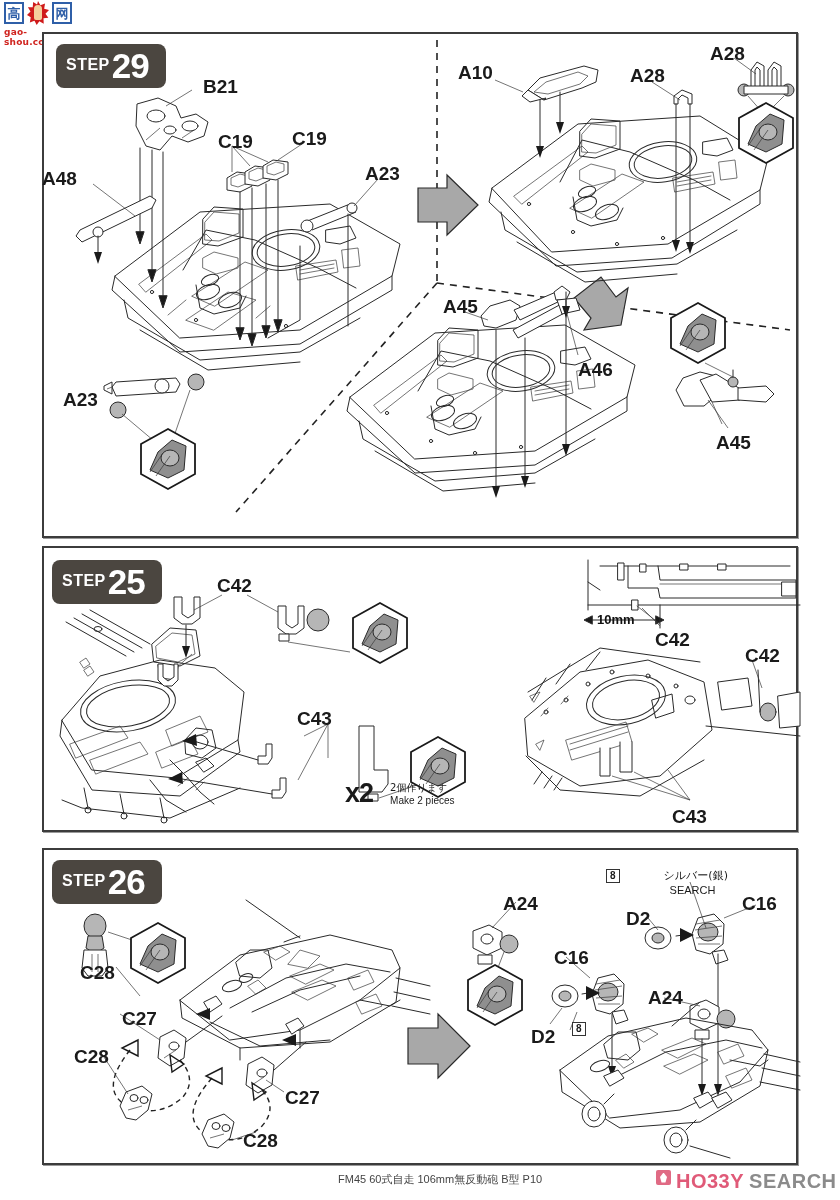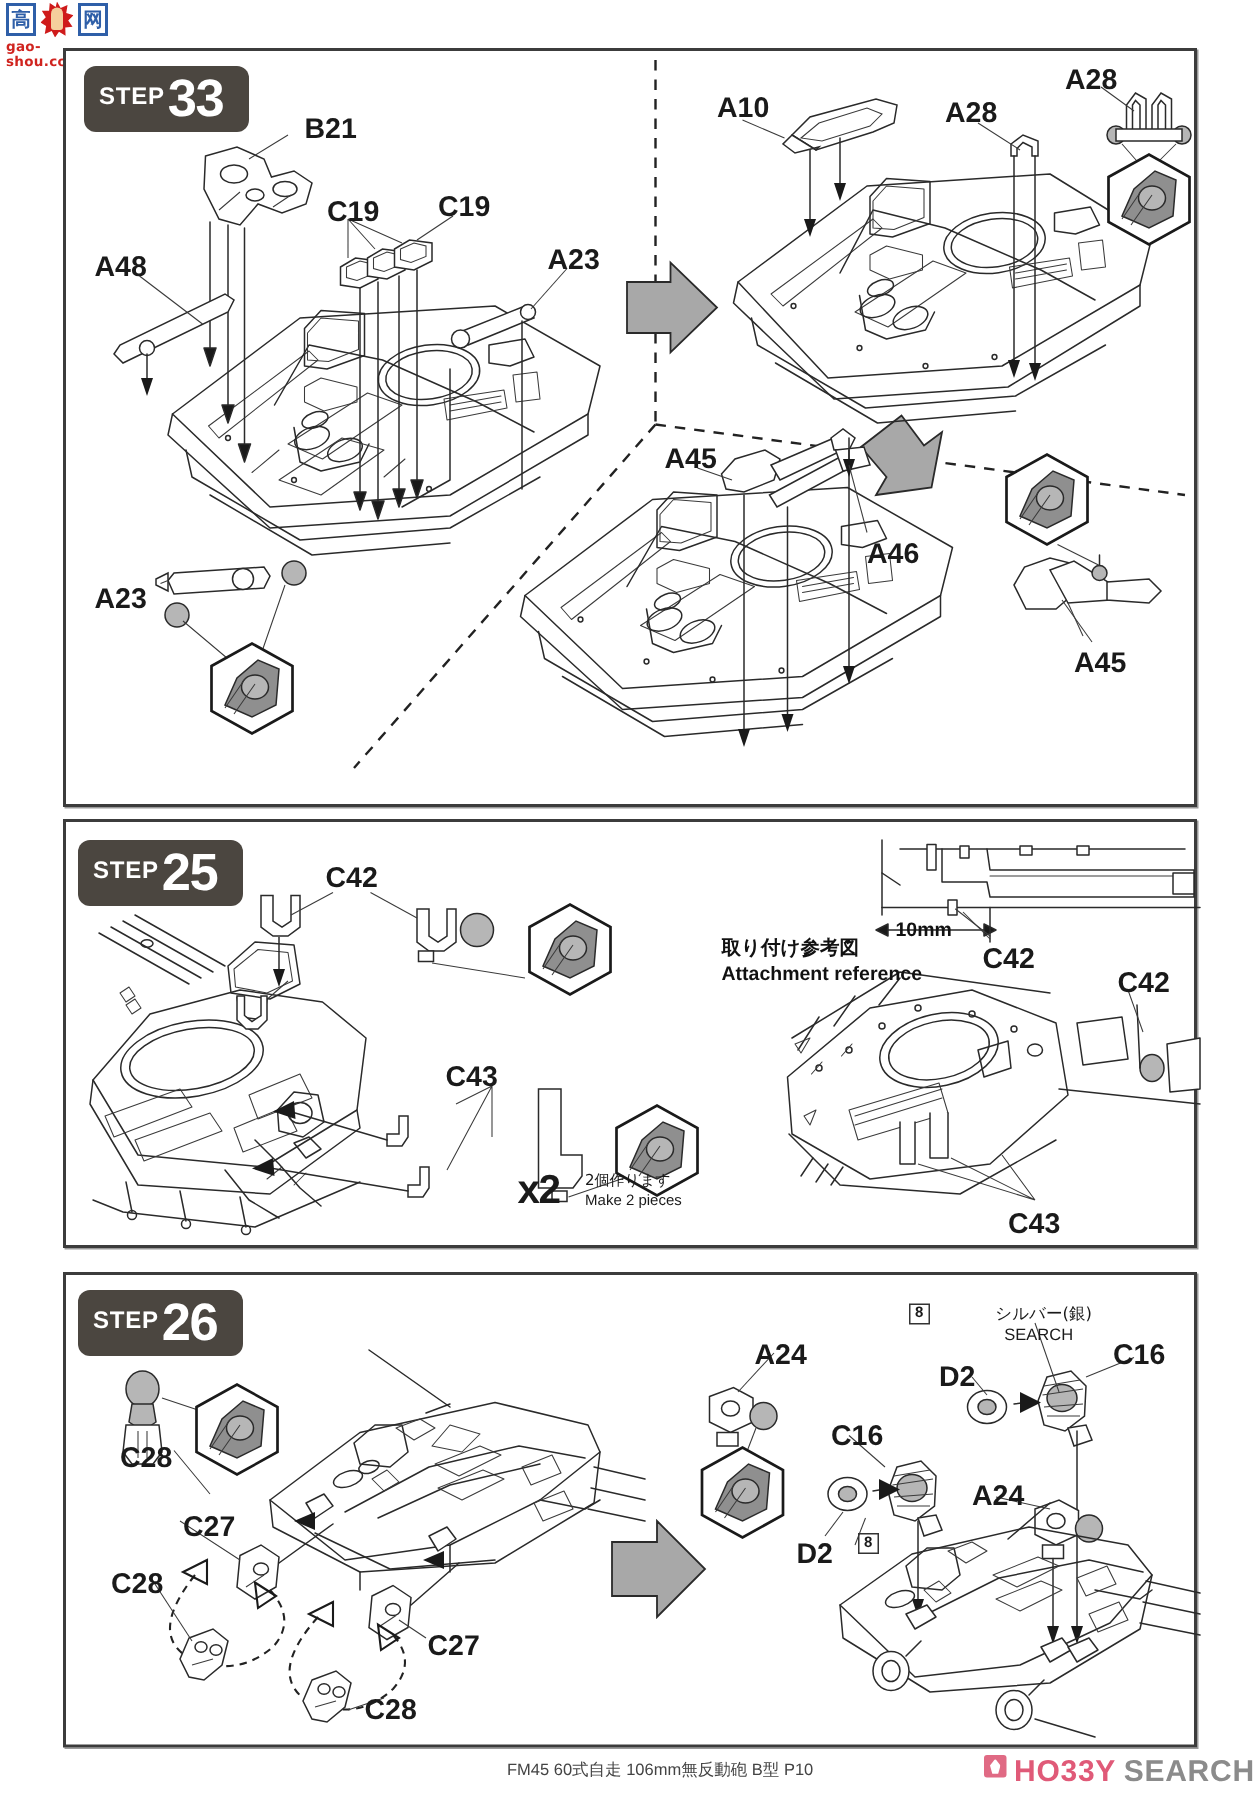--- a/index.html
+++ b/index.html
@@ -112,21 +112,21 @@
       </div>
       <div class="wm-box">网</div>
     </div>
     <div class="wm-text">gao-shou.com</div>
   </div>
 
   <div class="panel" id="panel-24"></div>
 
   <div class="step-badge" style="left:56px;top:44px;">
     <span class="s-word">STEP</span>
-    <span class="s-num">33</span>
+    <span class="s-num">29</span>
   </div>
 
   <svg width="840" height="1200">
 
     <path class="dash" d="M437,40 L437,283"></path>
     <path class="dash" d="M437,283 L236,512"></path>
     <path class="dash" d="M437,283 L790,330"></path>
 
     <g>
       <path class="arrowbig" d="M418,188 L447,188 L447,175 L478,205 L447,235 L447,222 L418,222 Z"></path>
@@ -365,24 +365,24 @@
       <path d="M734,58 L756,74"></path>
       <path d="M465,312 L488,320"></path>
       <path d="M578,355 L566,310"></path>
       <path d="M728,428 L708,400"></path>
     </g>
   </svg>
 
   <div class="plabel" style="left:183px;top:76px;margin-left:20px;">B21</div>
   <div class="plabel" style="left:218px;top:131px;">C19</div>
   <div class="plabel" style="left:292px;top:128px;">C19</div>
-  <div class="plabel" style="left:63px;top:168px;">A48</div>
+  <div class="plabel" style="left:42px;top:168px;">A48</div>
   <div class="plabel" style="left:365px;top:163px;">A23</div>
   <div class="plabel" style="left:63px;top:389px;">A23</div>
-  <div class="plabel" style="left:478px;top:62px;">A10</div>
+  <div class="plabel" style="left:458px;top:62px;">A10</div>
   <div class="plabel" style="left:630px;top:65px;">A28</div>
   <div class="plabel" style="left:710px;top:43px;">A28</div>
   <div class="plabel" style="left:443px;top:296px;">A45</div>
   <div class="plabel" style="left:578px;top:359px;">A46</div>
   <div class="plabel" style="left:716px;top:432px;">A45</div>
 
   <div class="panel" id="panel-25"></div>
 
   <div class="step-badge" style="left:52px;top:560px;">
     <span class="s-word">STEP</span>
@@ -532,24 +532,20 @@
   </svg>
 
   <div class="plabel" style="left:217px;top:575px;">C42</div>
   <div class="plabel" style="left:655px;top:629px;">C42</div>
   <div class="plabel" style="left:745px;top:645px;">C42</div>
   <div class="plabel" style="left:297px;top:708px;">C43</div>
   <div class="plabel" style="left:672px;top:806px;">C43</div>
 
   <div class="mm-label" style="left:597px;top:612px;">10mm</div>
 
-  <div class="jpblock" style="left:481px;top:625px;">
-    <div>取り付け参考図</div>
-    <div class="en">Attachment reference</div>
-  </div>
 
   <div class="make2" style="left:345px;top:778px;">
     <span class="x2">x2</span>
     <span class="m2txt">
       <span style="display:block">2個作ります</span>
       <span class="en" style="display:block">Make 2 pieces</span>
     </span>
   </div>
 
   <div class="panel" id="panel-26"></div>

